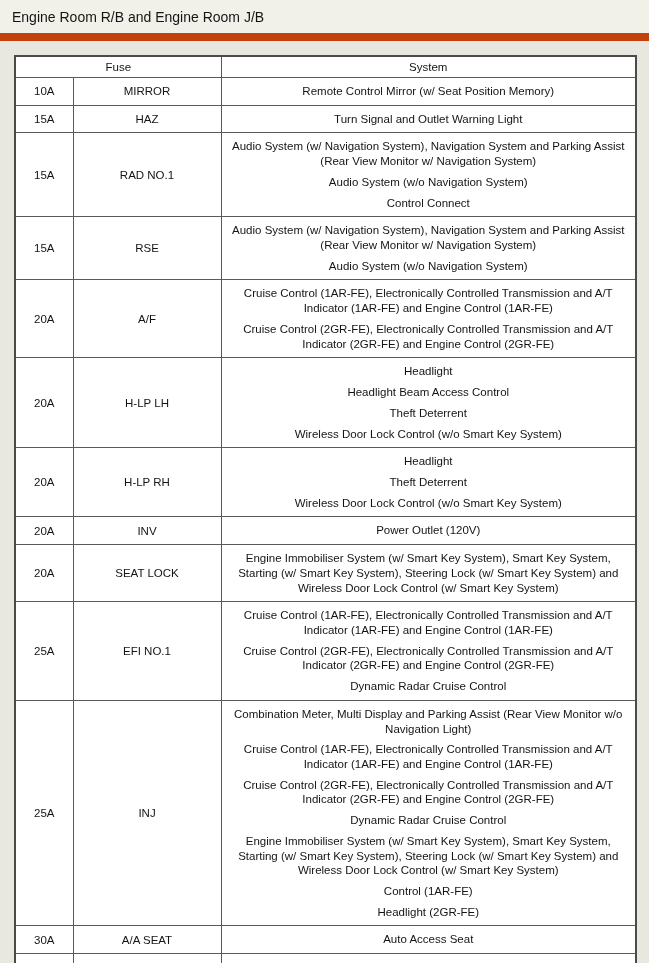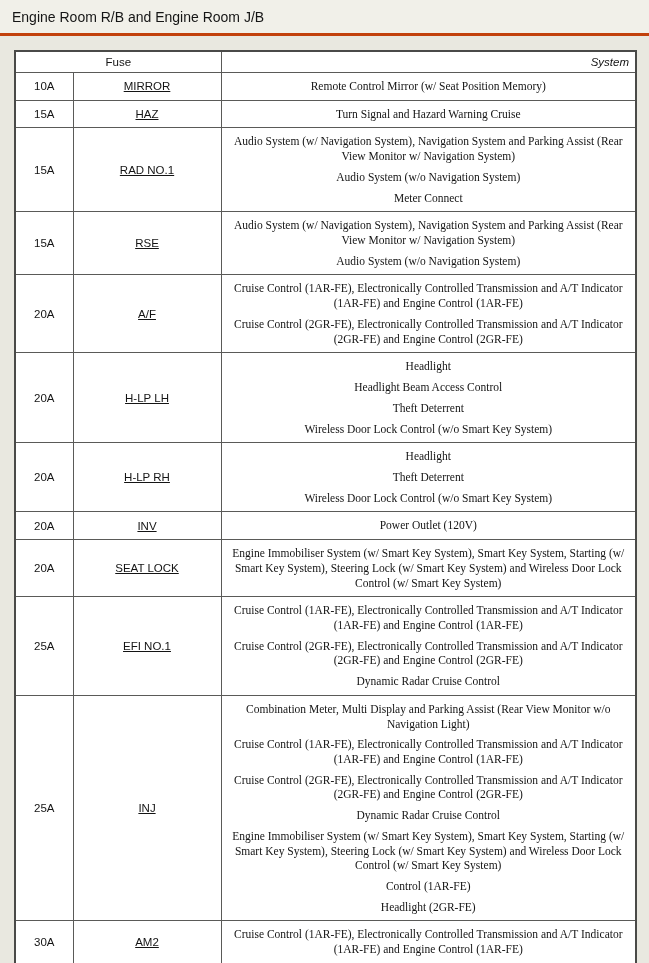--- a/index.html
+++ b/index.html
@@ -11,21 +11,21 @@
     height: 963px;
     overflow: hidden;
     background: #e9e8e0;
     font-family: "Liberation Sans", sans-serif;
     color: #151515;
   }
   .title-bar {
     background: #f1f0e9;
     padding: 9px 12px 8px 12px;
     font-size: 14px;
-    border-bottom: 3px solid #c2410c;
+    border-bottom: 8px solid #c2410c;
   }
   .table-wrap {
     padding: 14px 12px 0 14px;
   }
   table.fuse-table {
     border-collapse: collapse;
     width: 100%;
     background: #ffffff;
     border: 2px solid #4a4a48;
     table-layout: fixed;
@@ -34,36 +34,34 @@
     border: 1px solid #5a5a58;
     font-size: 11.5px;
     font-weight: normal;
     color: #141414;
     text-align: center;
   }
   .fuse-table thead th {
     padding: 4px 6px;
   }
   th.fuse-h { text-align: center; margin-left: 32px; }
-  th.system-h { text-align: right; font-style: italic; }
+  th.system-h { text-align: center; }
   col.c-amp  { width: 58px; }
   col.c-name { width: 148px; }
   td.amp {
     padding: 3px 6px;
     vertical-align: middle;
   }
   td.fname {
     padding: 3px 6px;
     vertical-align: middle;
-    text-decoration: underline;
   }
   td.sys {
     padding: 3px 7px;
     vertical-align: middle;
-    font-family: Liberation Serif, serif;
   }
   .sys-item {
     padding: 3px 0;
     line-height: 1.28;
   }
 </style>
 </head>
 <body>
 
 <div class="title-bar">
@@ -88,30 +86,30 @@
           <td class="amp">10A</td>
           <td class="fname">MIRROR</td>
           <td class="sys">
             <div class="sys-item">Remote Control Mirror (w/ Seat Position Memory)</div>
           </td>
         </tr>
         <tr>
           <td class="amp">15A</td>
           <td class="fname">HAZ</td>
           <td class="sys">
-            <div class="sys-item">Turn Signal and Hazard Warning Cruise</div>
+            <div class="sys-item">Turn Signal and Outlet Warning Light</div>
           </td>
         </tr>
         <tr>
           <td class="amp">15A</td>
           <td class="fname">RAD NO.1</td>
           <td class="sys">
             <div class="sys-item">Audio System (w/ Navigation System), Navigation System and Parking Assist (Rear View Monitor w/ Navigation System)</div>
             <div class="sys-item">Audio System (w/o Navigation System)</div>
-            <div class="sys-item">Meter Connect</div>
+            <div class="sys-item">Control Connect</div>
           </td>
         </tr>
         <tr>
           <td class="amp">15A</td>
           <td class="fname">RSE</td>
           <td class="sys">
             <div class="sys-item">Audio System (w/ Navigation System), Navigation System and Parking Assist (Rear View Monitor w/ Navigation System)</div>
             <div class="sys-item">Audio System (w/o Navigation System)</div>
           </td>
         </tr>
@@ -173,20 +171,27 @@
             <div class="sys-item">Cruise Control (1AR-FE), Electronically Controlled Transmission and A/T Indicator (1AR-FE) and Engine Control (1AR-FE)</div>
             <div class="sys-item">Cruise Control (2GR-FE), Electronically Controlled Transmission and A/T Indicator (2GR-FE) and Engine Control (2GR-FE)</div>
             <div class="sys-item">Dynamic Radar Cruise Control</div>
             <div class="sys-item">Engine Immobiliser System (w/ Smart Key System), Smart Key System, Starting (w/ Smart Key System), Steering Lock (w/ Smart Key System) and Wireless Door Lock Control (w/ Smart Key System)</div>
             <div class="sys-item">Control (1AR-FE)</div>
             <div class="sys-item">Headlight (2GR-FE)</div>
           </td>
         </tr>
         <tr>
           <td class="amp">30A</td>
+          <td class="fname">A/A SEAT</td>
+          <td class="sys">
+            <div class="sys-item">Auto Access Seat</div>
+          </td>
+        </tr>
+        <tr>
+          <td class="amp">30A</td>
           <td class="fname">AM2</td>
           <td class="sys">
             <div class="sys-item">Cruise Control (1AR-FE), Electronically Controlled Transmission and A/T Indicator (1AR-FE) and Engine Control (1AR-FE)</div>
           </td>
         </tr>
       </tbody>
   </table>
 </div>
 
 </body></html>

